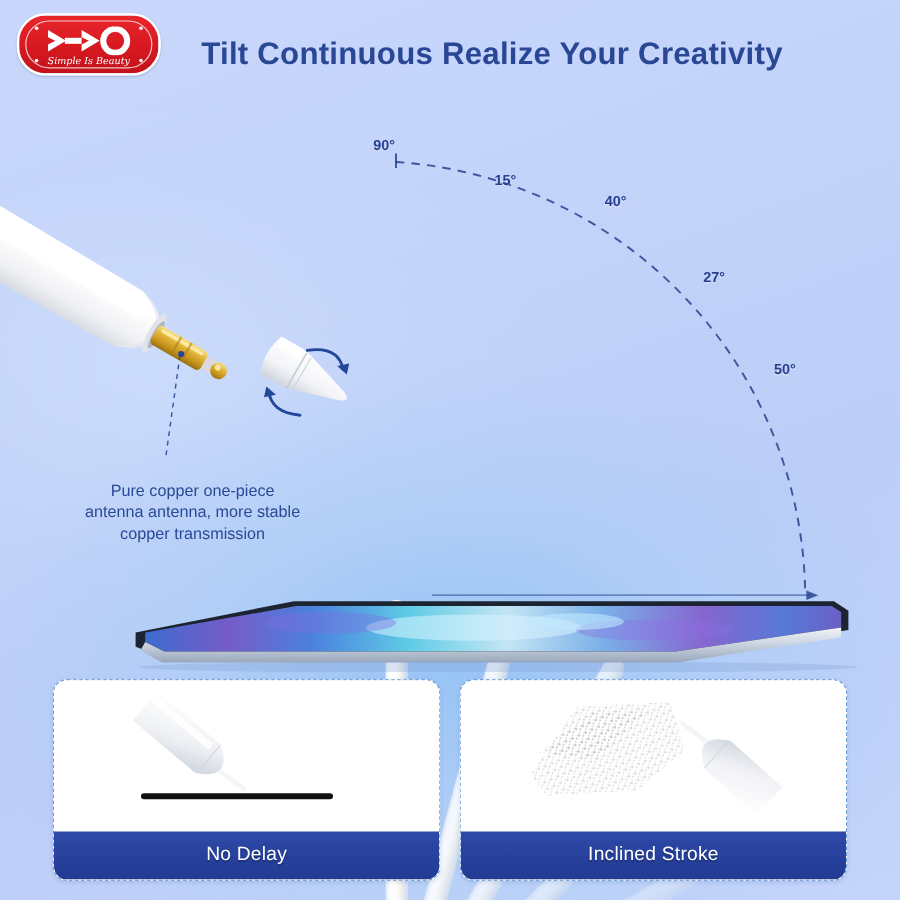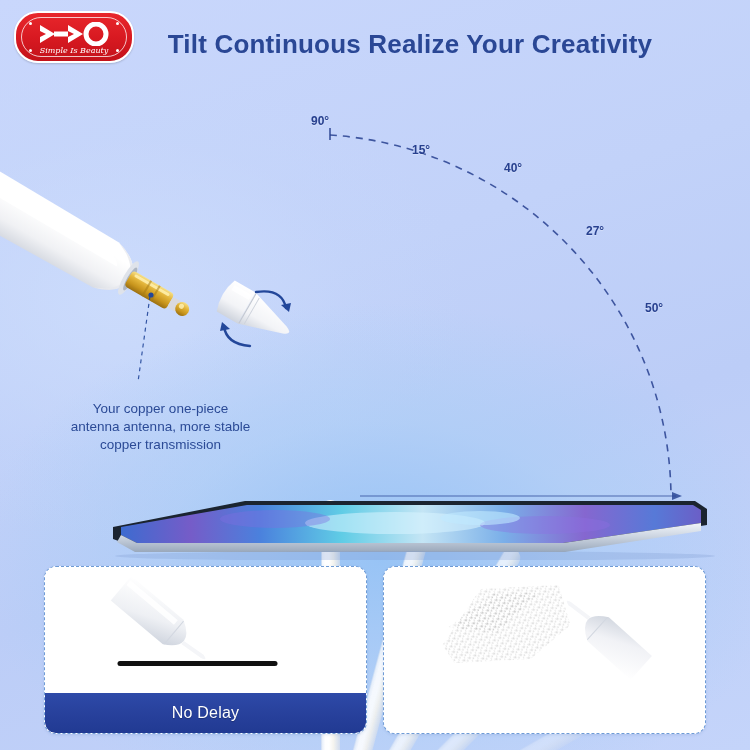--- a/index.html
+++ b/index.html
@@ -275,21 +275,21 @@
     <polygon points="329,192 321,185 331,183" fill="#23479a"></polygon>
     <polygon points="262,202 270,209 260,211" fill="#23479a"></polygon>
 
     <g>
       <line x1="190" y1="176" x2="178" y2="262" stroke="#23479a" stroke-width="1.2" stroke-dasharray="4 4" opacity="0.9"></line>
       <circle cx="191" cy="175" r="2.6" fill="#23479a"></circle>
     </g>
   </svg>
 
   <div class="caption">
-    <div>Your copper one-piece</div>
+    <div>Pure copper one-piece</div>
     <div>antenna antenna, more stable</div>
     <div>copper transmission</div>
   </div>
 
   <div class="panels">
 
     <div class="panel">
       <div class="art">
         <svg viewBox="0 0 220 120" width="100%" height="100%">
           <defs>
@@ -346,16 +346,17 @@
             <path d="M14 60 L60 26 L104 26 L62 66 Z" fill="url(#grain)"></path>
           </g>
 
           <g transform="rotate(222 170 76)">
             <path d="M126 66 L184 66 Q198 74 198 82 Q198 90 184 98 L126 98 Z" fill="url(#p3pen)"></path>
             <path d="M198 82 L222 80 Q230 82 222 84 L198 86 Z" fill="#f4f5f8"></path>
             <line x1="185" y1="67" x2="185" y2="97" stroke="#d2d7e0" stroke-width="1"></line>
           </g>
         </svg>
       </div>
+      <div class="bar">Inclined Stroke</div>
     </div>
 
   </div>
 </div>
 
 </body></html>

